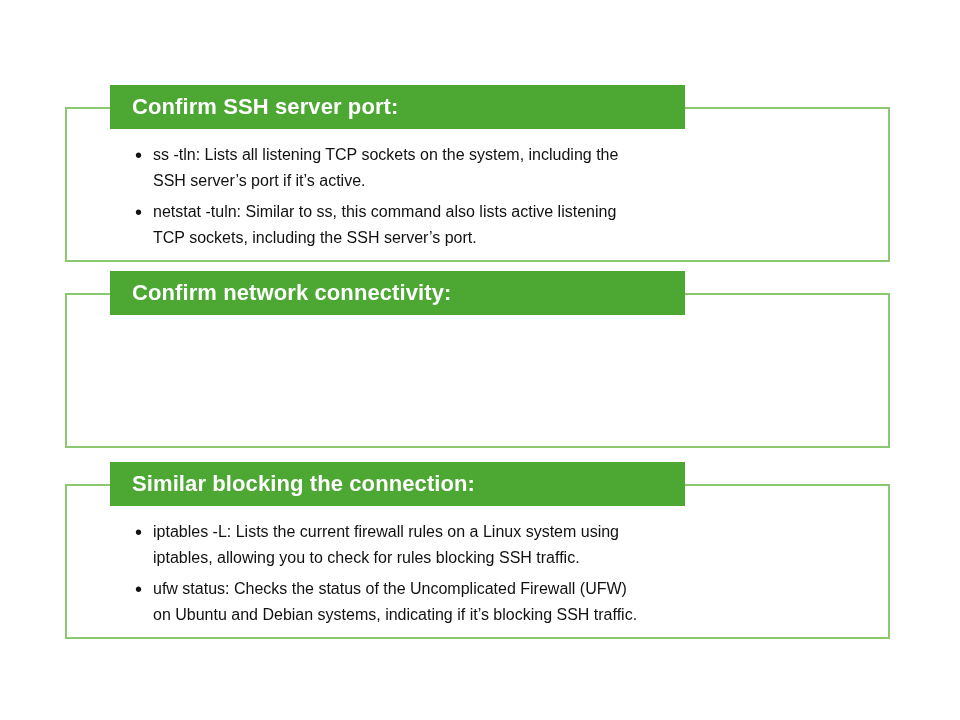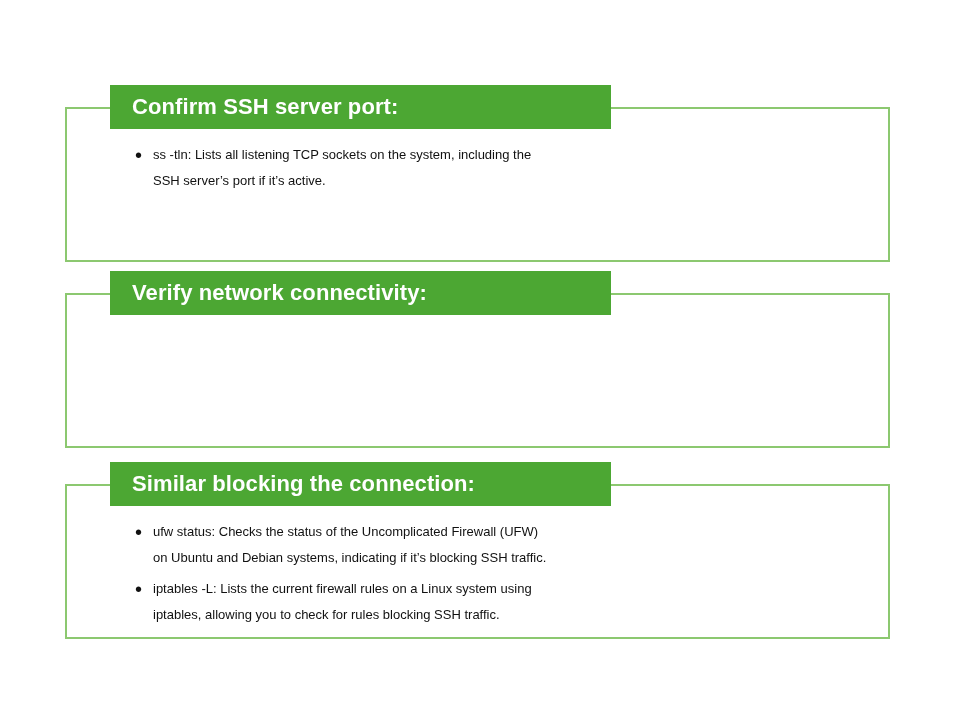--- a/index.html
+++ b/index.html
@@ -31,21 +31,21 @@
     right: 0;
     bottom: 0;
     border: 2px solid #8cc870;
     background: #ffffff;
     box-sizing: border-box;
   }
   .section-header {
     position: absolute;
     top: 0;
     left: 45px;
-    width: 501px;
+    width: 575px;
     height: 44px;
     background: #4ca733;
     border-radius: 0;
     display: flex;
     align-items: center;
     box-sizing: border-box;
     padding-left: 22px;
     z-index: 2;
   }
   .section-title {
@@ -63,21 +63,21 @@
   }
   ul.bullet-list {
     margin: 0;
     padding: 0;
     list-style: none;
   }
   ul.bullet-list li {
     position: relative;
     margin: 0 0 5px 0;
     color: #111111;
-    font-size: 13px;
+    font-size: 16px;
     line-height: 26px;
     white-space: pre-line;
   }
   ul.bullet-list li::before {
     content: "\2022";
     position: absolute;
     left: -18px;
     top: 0;
     color: #111111;
     font-size: 20px;
@@ -91,43 +91,45 @@
 
   <div class="section-card card-1">
     <div class="section-outline"></div>
     <div class="section-header">
       <span class="section-title">Confirm SSH server port:</span>
     </div>
     <div class="section-content">
       <ul class="bullet-list">
         <li>ss -tln: Lists all listening TCP sockets on the system, including the
 SSH server’s port if it’s active.</li>
+        <li>netstat -tuln: Similar to ss, this command also lists active listening
+TCP sockets, including the SSH server’s port.</li>
       </ul>
     </div>
   </div>
 
   <div class="section-card card-2">
     <div class="section-outline"></div>
     <div class="section-header">
-      <span class="section-title">Verify network connectivity:</span>
+      <span class="section-title">Confirm network connectivity:</span>
     </div>
     <div class="section-content">
       <ul class="bullet-list">
       </ul>
     </div>
   </div>
 
   <div class="section-card card-3">
     <div class="section-outline"></div>
     <div class="section-header">
       <span class="section-title">Similar blocking the connection:</span>
     </div>
     <div class="section-content">
       <ul class="bullet-list">
+        <li>iptables -L: Lists the current firewall rules on a Linux system using
+iptables, allowing you to check for rules blocking SSH traffic.</li>
         <li>ufw status: Checks the status of the Uncomplicated Firewall (UFW)
 on Ubuntu and Debian systems, indicating if it’s blocking SSH traffic.</li>
-        <li>iptables -L: Lists the current firewall rules on a Linux system using
-iptables, allowing you to check for rules blocking SSH traffic.</li>
       </ul>
     </div>
   </div>
 
 </div>
 
 </body></html>

